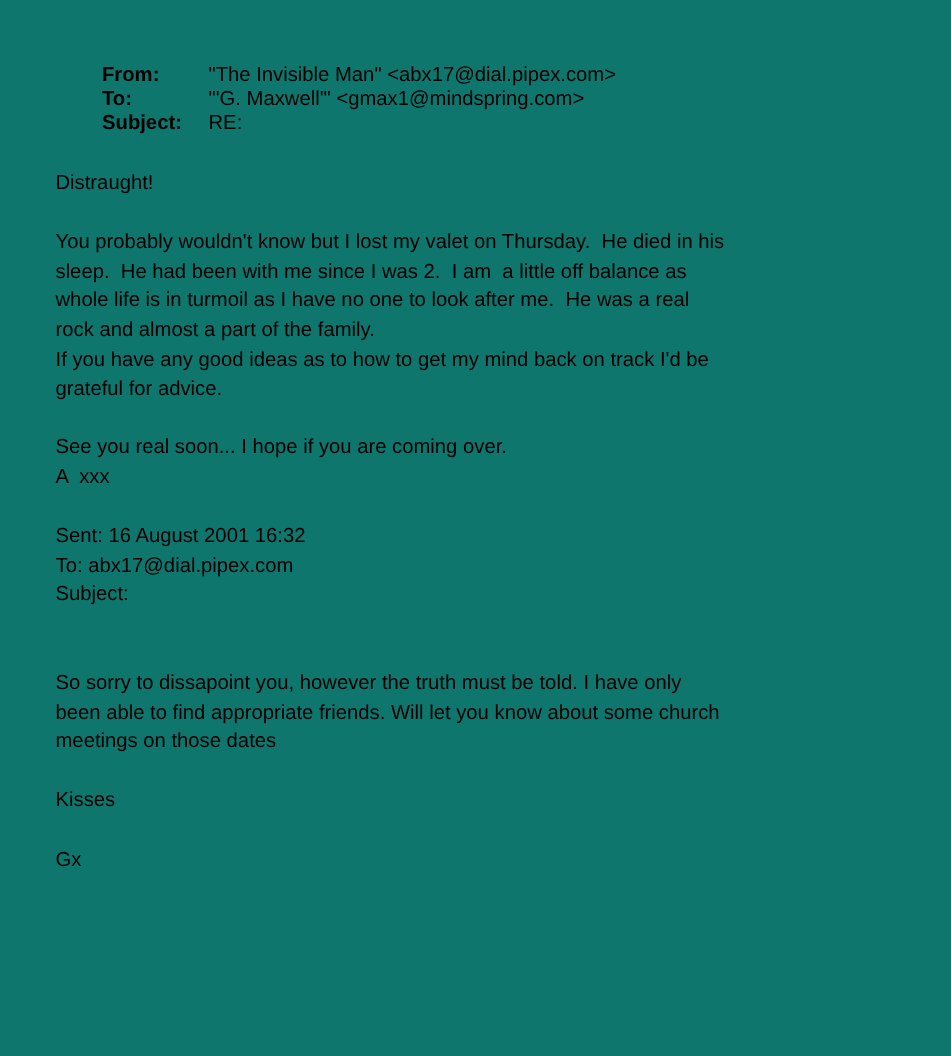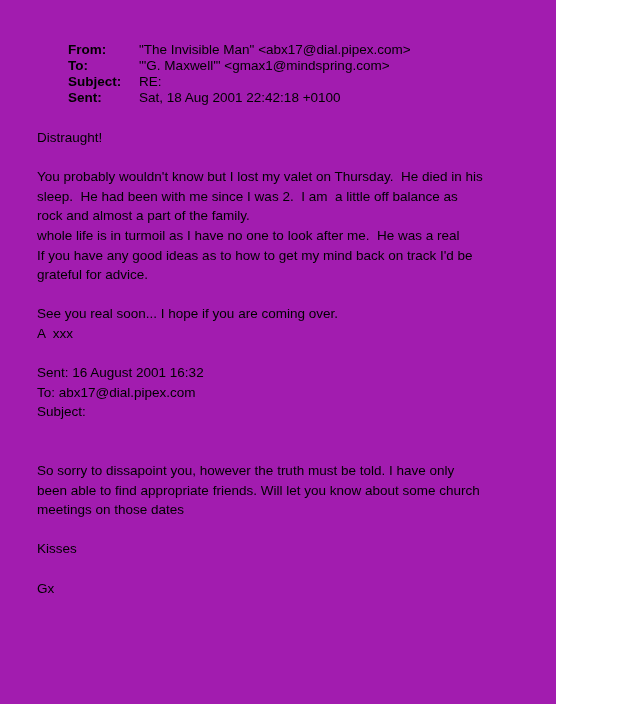--- a/index.html
+++ b/index.html
@@ -12,23 +12,23 @@
     width: 634px;
     height: 704px;
     overflow: hidden;
     font-family: "Liberation Sans", sans-serif;
     color: #000000;
     -webkit-font-smoothing: antialiased;
   }
 
   .page {
     position: relative;
-    width: 556px;
+    width: 634px;
     height: 704px;
-    background: #a21caf;
+    background: #0f766e;
     box-sizing: border-box;
     padding: 42px 0 0 0;
   }
 
   
   .headers {
     margin: 0 0 0 68px;
     border-collapse: collapse;
     border-spacing: 0;
   }
@@ -79,36 +79,32 @@
         <td class="value">"The Invisible Man" &lt;abx17@dial.pipex.com&gt;</td>
       </tr>
       <tr>
         <td class="label">To:</td>
         <td class="value">"'G. Maxwell'" &lt;gmax1@mindspring.com&gt;</td>
       </tr>
       <tr>
         <td class="label">Subject:</td>
         <td class="value">RE:</td>
       </tr>
-      <tr>
-        <td class="label">Sent:</td>
-        <td class="value">Sat, 18 Aug 2001 22:42:18 +0100</td>
-      </tr>
     </tbody>
   </table>
 
   <div class="gap-after-headers"></div>
 
   <div class="body-block">
     <div class="line">Distraught!</div>
     <div class="line blank"></div>
     <div class="line">You probably wouldn't know but I lost my valet on Thursday.  He died in his</div>
     <div class="line">sleep.  He had been with me since I was 2.  I am  a little off balance as</div>
+    <div class="line">whole life is in turmoil as I have no one to look after me.  He was a real</div>
     <div class="line">rock and almost a part of the family.</div>
-    <div class="line">whole life is in turmoil as I have no one to look after me.  He was a real</div>
     <div class="line">If you have any good ideas as to how to get my mind back on track I'd be</div>
     <div class="line">grateful for advice.</div>
     <div class="line blank"></div>
     <div class="line">See you real soon... I hope if you are coming over.</div>
     <div class="line">A  xxx</div>
     <div class="line blank"></div>
     <div class="line">Sent: 16 August 2001 16:32</div>
     <div class="line">To: abx17@dial.pipex.com</div>
     <div class="line">Subject:</div>
     <div class="line blank"></div>

